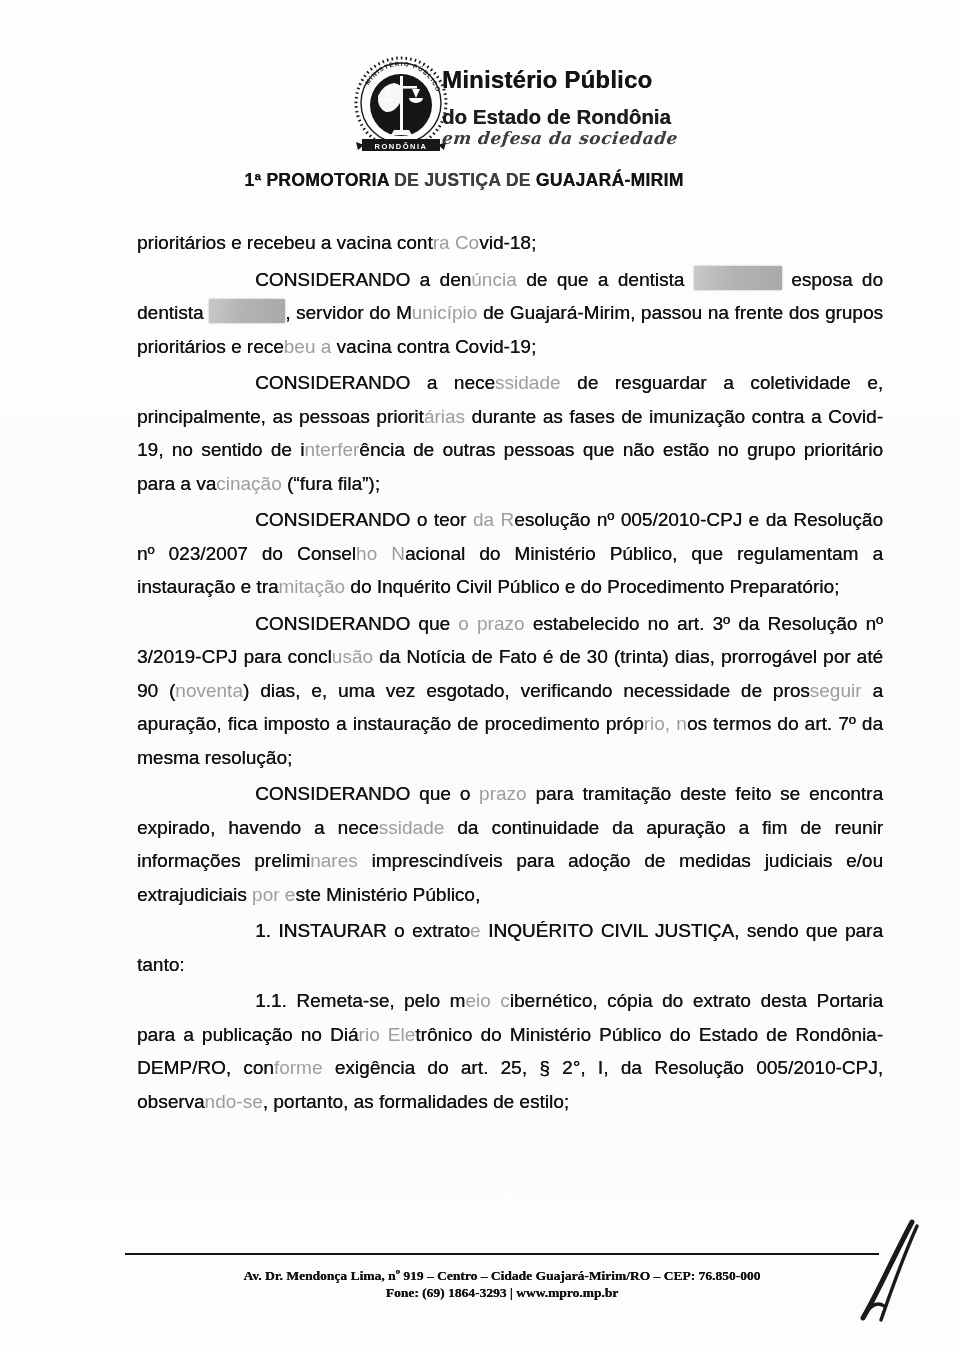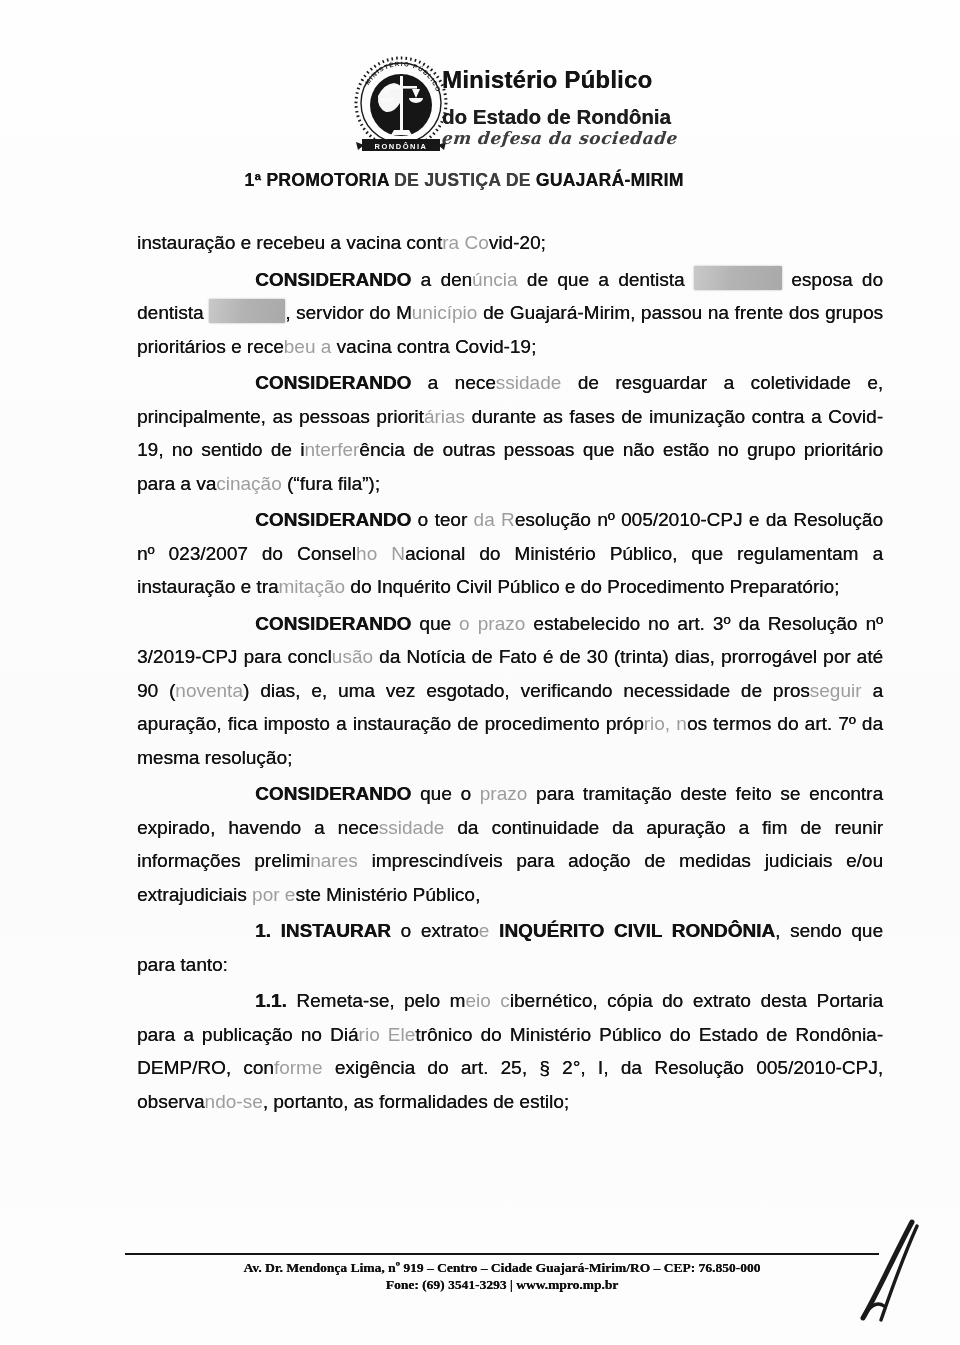--- a/index.html
+++ b/index.html
@@ -23,31 +23,31 @@
   .doc-title .mid{color:#3f3f3f;}
   
   .doc-body{
     position:absolute;top:226px;left:137px;width:746px;
     font-size:19px;line-height:33.5px;text-align:justify;
     text-shadow:.25px 0 0 currentColor;
     color:#121212;
   }
   .para{margin:0 0 3px 0;}
   .para.indent{text-indent:118px;}
-  .bold{font-weight:700;text-shadow:.4px 0 0 currentColor;}
+  .bold{font-weight:400;text-shadow:.4px 0 0 currentColor;}
   .faded{color:#9d9d9d;filter:blur(.4px);text-shadow:none;}
   .redacted{
     display:inline-block;vertical-align:-4px;height:24px;border-radius:1px;
     background:linear-gradient(100deg,#c9c9c9 0%,#b3b3b3 45%,#a9a9a9 100%);
     box-shadow:0 0 2px rgba(120,120,120,.6);
   }
   
   .footer{position:absolute;top:1253px;left:125px;width:754px;border-top:2.6px solid #141414;
     font-family:"Liberation Serif",serif;font-weight:700;font-size:13.5px;text-align:center;
-    line-height:17px;padding-top:4px;color:#101010;text-shadow:.2px 0 0 currentColor;}
+    line-height:17px;padding-top:12px;color:#101010;text-shadow:.2px 0 0 currentColor;}
   .sig{position:absolute;left:838px;top:1196px;width:110px;height:140px;}
 </style>
 </head>
 <body>
 
 <div class="page">
 
   <div class="header">
     <svg class="seal" viewBox="0 0 102 106">
       <circle cx="51" cy="47" r="45" fill="none" stroke="#1b1b1b" stroke-width="3" stroke-dasharray="1.6 3.1"></circle>
@@ -72,33 +72,33 @@
     <div class="org-block">
       <div class="org-line1">Ministério Público</div>
       <div class="org-line2">do Estado de Rondônia</div>
       <div class="org-slogan">em defesa da sociedade</div>
     </div>
   </div>
 
   <div class="doc-title"><span>1ª PROMOTORIA</span><span class="mid"> DE JUSTIÇA DE </span><span>GUAJARÁ-MIRIM</span></div>
 
   <div class="doc-body">
-      <p class="para"><span class="">instauração e recebeu a vacina cont</span><span class="faded">ra Co</span><span class="">vid-20;</span></p>
+      <p class="para"><span class="">prioritários e recebeu a vacina cont</span><span class="faded">ra Co</span><span class="">vid-18;</span></p>
       <p class="para indent"><span class="bold ">CONSIDERANDO</span><span class=""> a den</span><span class="faded">úncia</span><span class=""> de que a dentista </span><span class="redacted" style="width: 88px;"></span><span class=""> esposa do dentista </span><span class="redacted" style="width: 76px;"></span><span class="">, servidor do M</span><span class="faded">unicípio</span><span class=""> de Guajará-Mirim, passou na frente dos grupos prioritários e rece</span><span class="faded">beu a</span><span class=""> vacina contra Covid-19;</span></p>
       <p class="para indent"><span class="bold ">CONSIDERANDO</span><span class=""> a nece</span><span class="faded">ssidade</span><span class=""> de resguardar a coletividade e, principalmente, as pessoas priorit</span><span class="faded">árias</span><span class=""> durante as fases de imunização contra a Covid-19, no sentido de i</span><span class="faded">nterfer</span><span class="">ência de outras pessoas que não estão no grupo prioritário para a va</span><span class="faded">cinação</span><span class=""> (“fura fila”);</span></p>
       <p class="para indent"><span class="bold ">CONSIDERANDO</span><span class=""> o teor </span><span class="faded">da R</span><span class="">esolução nº 005/2010-CPJ e da Resolução nº 023/2007 do Consel</span><span class="faded">ho N</span><span class="">acional do Ministério Público, que regulamentam a instauração e tra</span><span class="faded">mitação</span><span class=""> do Inquérito Civil Público e do Procedimento Preparatório;</span></p>
       <p class="para indent"><span class="bold ">CONSIDERANDO</span><span class=""> que </span><span class="faded">o prazo</span><span class=""> estabelecido no art. 3º da Resolução nº 3/2019-CPJ para concl</span><span class="faded">usão</span><span class=""> da Notícia de Fato é de 30 (trinta) dias, prorrogável por até 90 (</span><span class="faded">noventa</span><span class="">) dias, e, uma vez esgotado, verificando necessidade de pros</span><span class="faded">seguir</span><span class=""> a apuração, fica imposto a instauração de procedimento próp</span><span class="faded">rio, n</span><span class="">os termos do art. 7º da mesma resolução;</span></p>
       <p class="para indent"><span class="bold ">CONSIDERANDO</span><span class=""> que o </span><span class="faded">prazo</span><span class=""> para tramitação deste feito se encontra expirado, havendo a nece</span><span class="faded">ssidade</span><span class=""> da continuidade da apuração a fim de reunir informações prelimi</span><span class="faded">nares</span><span class=""> imprescindíveis para adoção de medidas judiciais e/ou extrajudiciais </span><span class="faded">por e</span><span class="">ste Ministério Público,</span></p>
-      <p class="para indent"><span class="bold ">1. INSTAURAR</span><span class=""> o extrato</span><span class="faded">e </span><span class="bold ">INQUÉRITO CIVIL RONDÔNIA</span><span class="">, sendo que para tanto:</span></p>
+      <p class="para indent"><span class="bold ">1. INSTAURAR</span><span class=""> o extrato</span><span class="faded">e </span><span class="bold ">INQUÉRITO CIVIL JUSTIÇA</span><span class="">, sendo que para tanto:</span></p>
       <p class="para indent"><span class="bold ">1.1.</span><span class=""> Remeta-se, pelo m</span><span class="faded">eio c</span><span class="">ibernético, cópia do extrato desta Portaria para a publicação no Diá</span><span class="faded">rio Ele</span><span class="">trônico do Ministério Público do Estado de Rondônia-DEMP/RO, con</span><span class="faded">forme</span><span class=""> exigência do art. 25, § 2°, I, da Resolução 005/2010-CPJ, observa</span><span class="faded">ndo-se</span><span class="">, portanto, as formalidades de estilo;</span></p>
     </div>
 
   <div class="footer">
     <div>Av. Dr. Mendonça Lima, nº 919 – Centro – Cidade Guajará-Mirim/RO – CEP: 76.850-000</div>
-    <div>Fone: (69) 3541-3293 | www.mpro.mp.br</div>
+    <div>Fone: (69) 1864-3293 | www.mpro.mp.br</div>
   </div>
 
   <svg class="sig" viewBox="0 0 110 140">
     <path d="M 25 122 C 38 100, 55 62, 74 26" fill="none" stroke="#1a1a1a" stroke-width="5" stroke-linecap="round"></path>
     <path d="M 43 124 C 50 104, 62 68, 79 30" fill="none" stroke="#1a1a1a" stroke-width="3.4" stroke-linecap="round"></path>
     <path d="M 25 122 C 30 112, 38 104, 46 110" fill="none" stroke="#1a1a1a" stroke-width="3.4" stroke-linecap="round"></path>
   </svg>
 
 </div>
 

